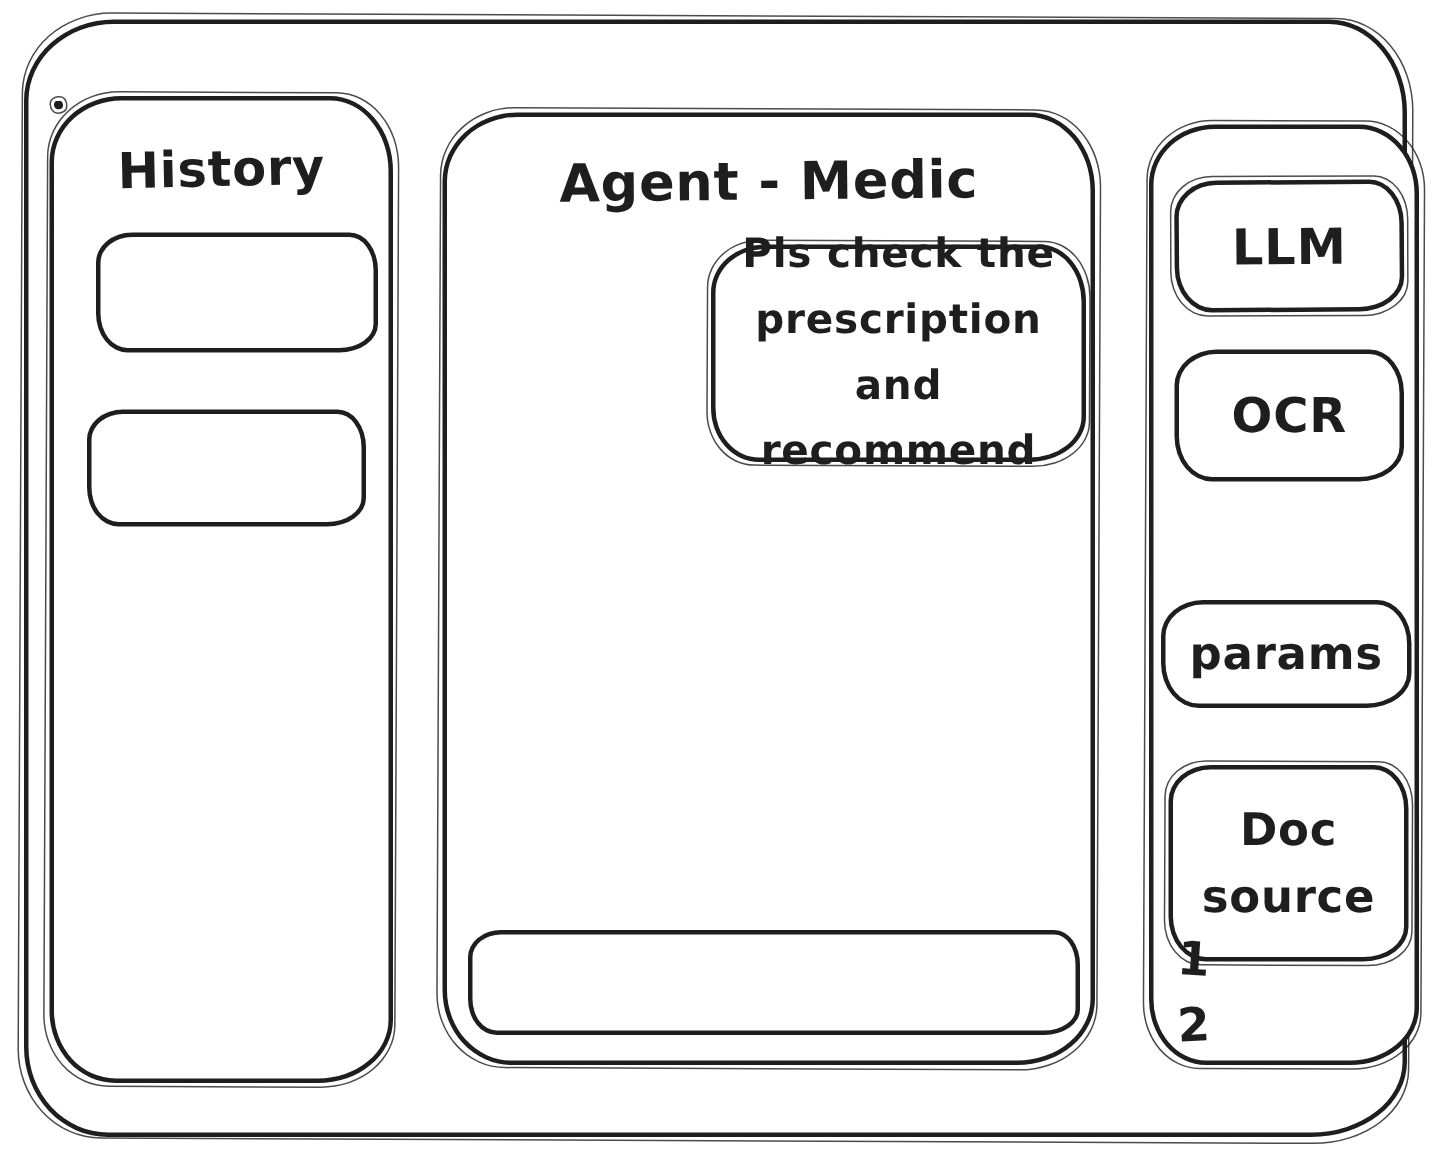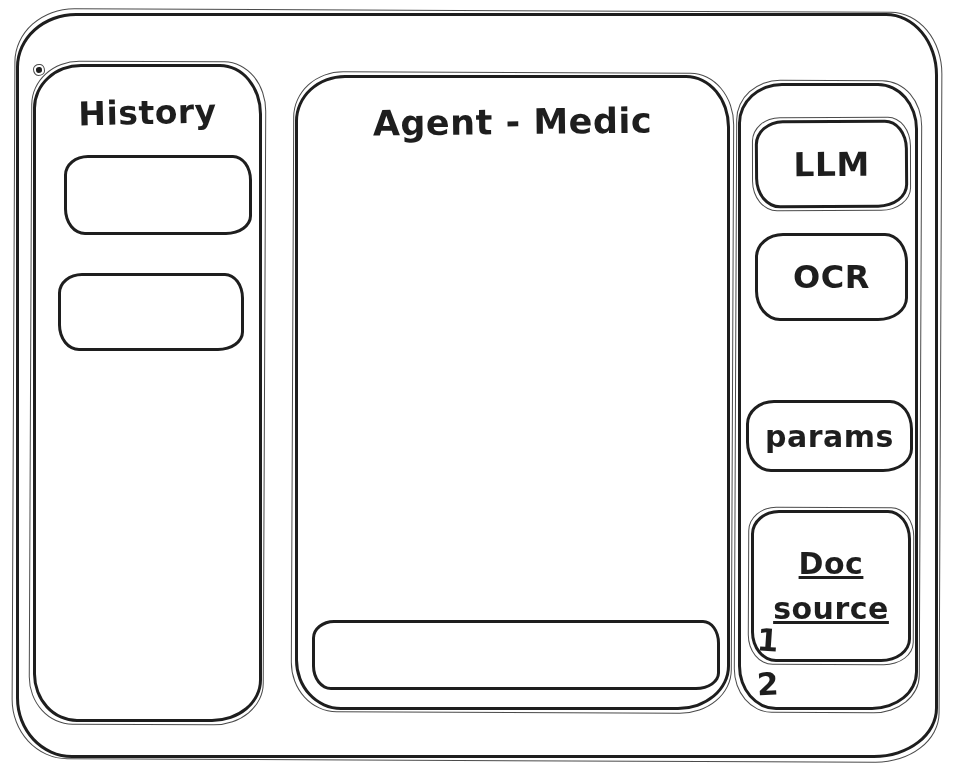--- a/index.html
+++ b/index.html
@@ -29,21 +29,21 @@
     border-radius:inherit;
     transform:rotate(.25deg);
     opacity:.8;
     pointer-events:none;
   }
 
   
   .rad-frame  {border-radius:60px 52px 64px 56px / 54px 62px 50px 60px;}
   .rad-hist   {border-radius:48px 42px 50px 44px / 44px 50px 42px 48px;}
   .rad-chat   {border-radius:50px 44px 52px 46px / 46px 52px 44px 50px;}
-  .rad-tools  {border-radius:44px 40px 46px 38px / 40px 46px 38px 44px;}
+  .rad-tools  {border-radius:44px 40px 46px 38px / 40px 46px 38px 44px;margin-left:28px;}
   .rad-item   {border-radius:24px 19px 26px 21px / 20px 25px 19px 26px;}
   .rad-bub-u  {border-radius:36px 31px 38px 32px / 32px 38px 30px 36px;}
   .rad-bub-a  {border-radius:46px 41px 48px 42px / 42px 48px 40px 46px;}
   .rad-btn    {border-radius:28px 23px 30px 25px / 24px 29px 23px 30px;}
   .rad-input  {border-radius:22px 17px 24px 19px / 18px 23px 17px 24px;}
 
   
   .hand{
     font-weight:bold;
     letter-spacing:.5px;
@@ -114,21 +114,21 @@
     color:var(--ink);
     display:flex;
     align-items:center;
     justify-content:center;
     text-align:center;
     cursor:pointer;
   }
   .btn-llm   {left:14px;top:34px;width:153px;height:88px;font-size:33px;transform:rotate(-.4deg);}
   .btn-ocr   {left:14px;top:147px;width:153px;height:88px;font-size:32px;}
   .btn-params{left:5px; top:314px;width:167px;height:72px;font-size:30px;}
-  .btn-doc   {left:10px;top:424px;width:160px;height:152px;font-size:30px;line-height:1.5;padding:0 16px;text-decoration:underline;}
+  .btn-doc   {left:10px;top:424px;width:160px;height:131px;font-size:30px;line-height:1.5;padding:0 16px;}
 
   .doc-marker{
     position:absolute;
     font-size:31px;
     font-weight:bold;
   }
   .doc-marker-1{left:16px;top:536px;transform:rotate(4deg);}
   .doc-marker-2{left:16px;top:580px;transform:rotate(-3deg);}
 </style>
 </head>
@@ -143,20 +143,23 @@
     <div class="history-item rad-item dbl">
       
     </div>
     <div class="history-item rad-item history-item-1"></div>
     <div class="history-item rad-item history-item-2"></div>
   </aside>
 
   <main class="sketch dbl rad-chat" style="left:279px;top:75px;width:435px;height:635px;margin-left:16px;">
     <div class="panel-title hand chat-title">Agent - Medic</div>
 
+    <div class="bubble hand rad-bub-u bubble-user dbl">
+      <span>Pls check the prescription and recommend</span>
+    </div>
 
 
     <input class="chat-input rad-input" type="text" placeholder="" style="">
   </main>
 
   <aside class="sketch dbl rad-tools" style="left:738px;top:83px;width:180px;height:627px;">
     <button class="tool-btn rad-btn btn-llm dbl">LLM</button>
     <button class="tool-btn rad-btn btn-ocr">OCR</button>
     <button class="tool-btn rad-btn btn-params">params</button>
     <button class="tool-btn rad-btn btn-doc dbl">Doc source</button>

